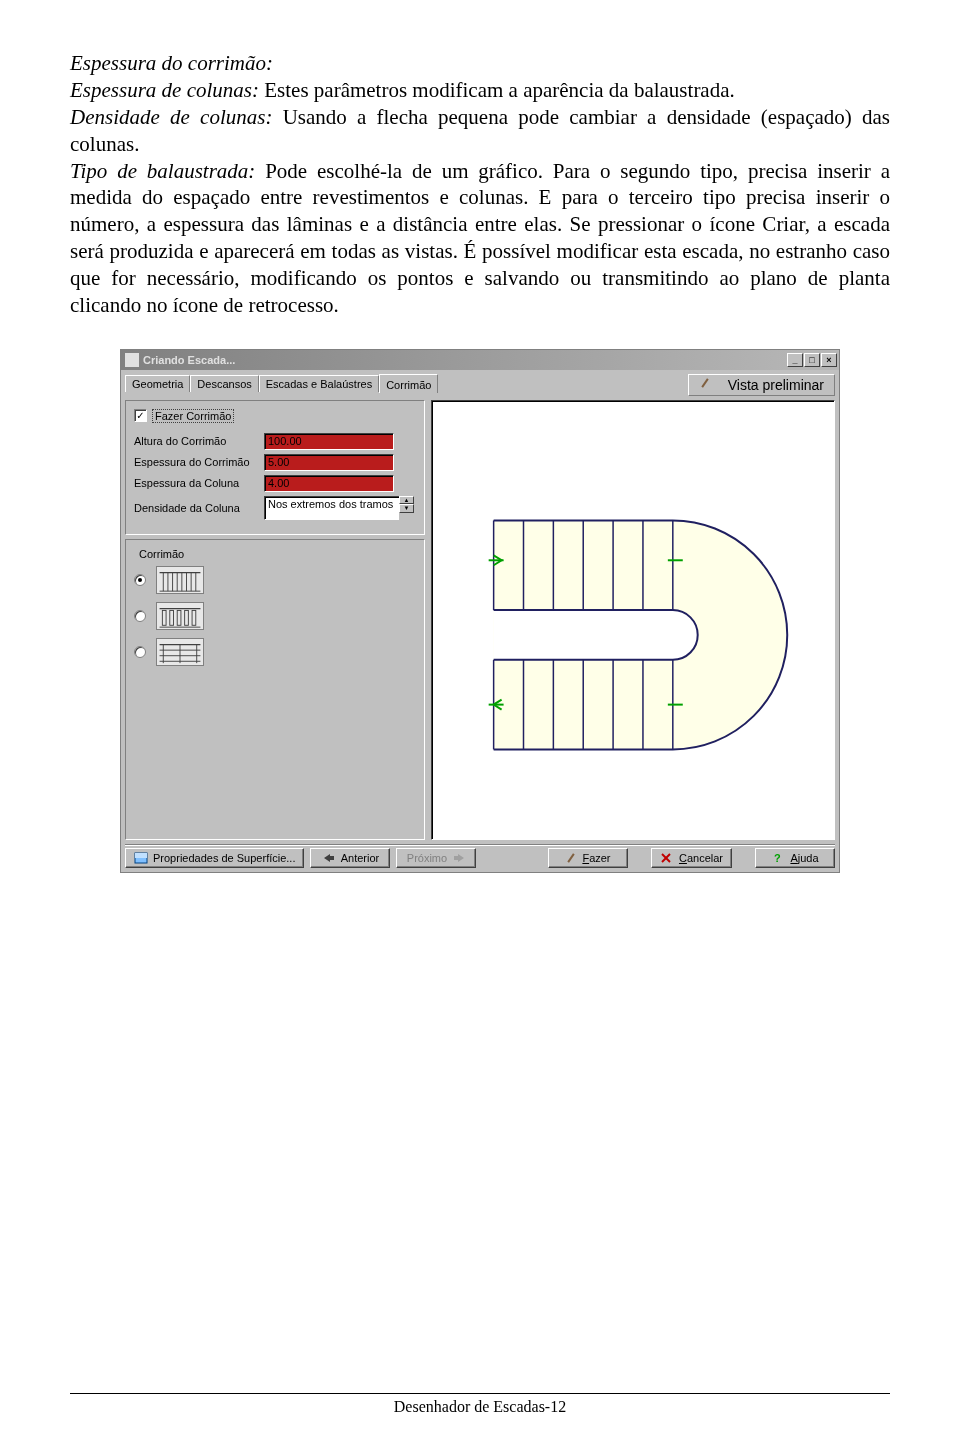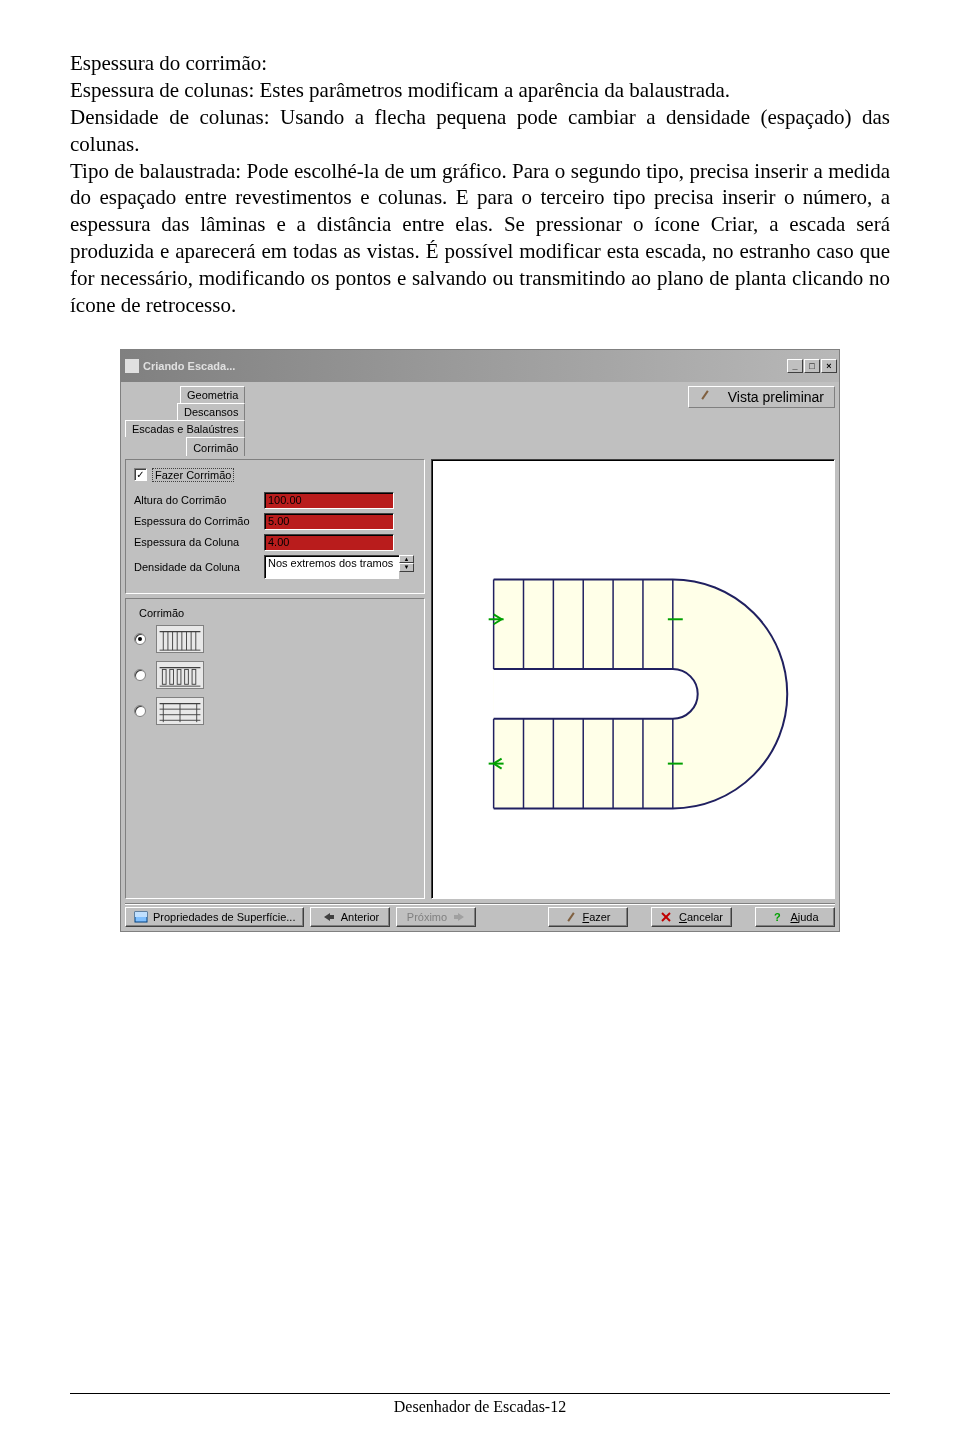--- a/index.html
+++ b/index.html
@@ -15,31 +15,31 @@
     padding: 50px 70px 40px 70px;
     min-height: 1456px;
     position: relative;
   }
   .body-text {
     font-size: 21px;
     line-height: 1.28;
     text-align: justify;
     margin-bottom: 30px;
   }
-  .italic { }
+  .italic { font-style: italic; }
   .screenshot {
     width: 720px;
     margin: 10px auto 0 auto;
     background: #c0c0c0;
     border: 1px solid #808080;
     font-family: "MS Sans Serif", Tahoma, Arial, sans-serif;
     font-size: 11px;
   }
   .titlebar {
-    height: 32px;
+    height: 20px;
     background: linear-gradient(to right, #808080, #b8b8b8);
     display: flex;
     align-items: center;
     justify-content: space-between;
     padding: 0 2px 0 4px;
     color: #e0e0e0;
     font-weight: bold;
   }
   .titlebar-left { display: flex; align-items: center; gap: 4px; }
   .titlebar-icon {
@@ -68,21 +68,20 @@
   }
   .top-row {
     display: flex;
     justify-content: space-between;
     align-items: flex-start;
   }
   .tabs {
     display: flex;
     gap: 0;
     align-items: flex-end;
-    flex-direction: column;
   }
   .tab {
     background: #c0c0c0;
     border: 1px solid #fff;
     border-right-color: #808080;
     border-bottom: none;
     padding: 2px 6px;
     font-size: 11px;
     color: #000;
     position: relative;

